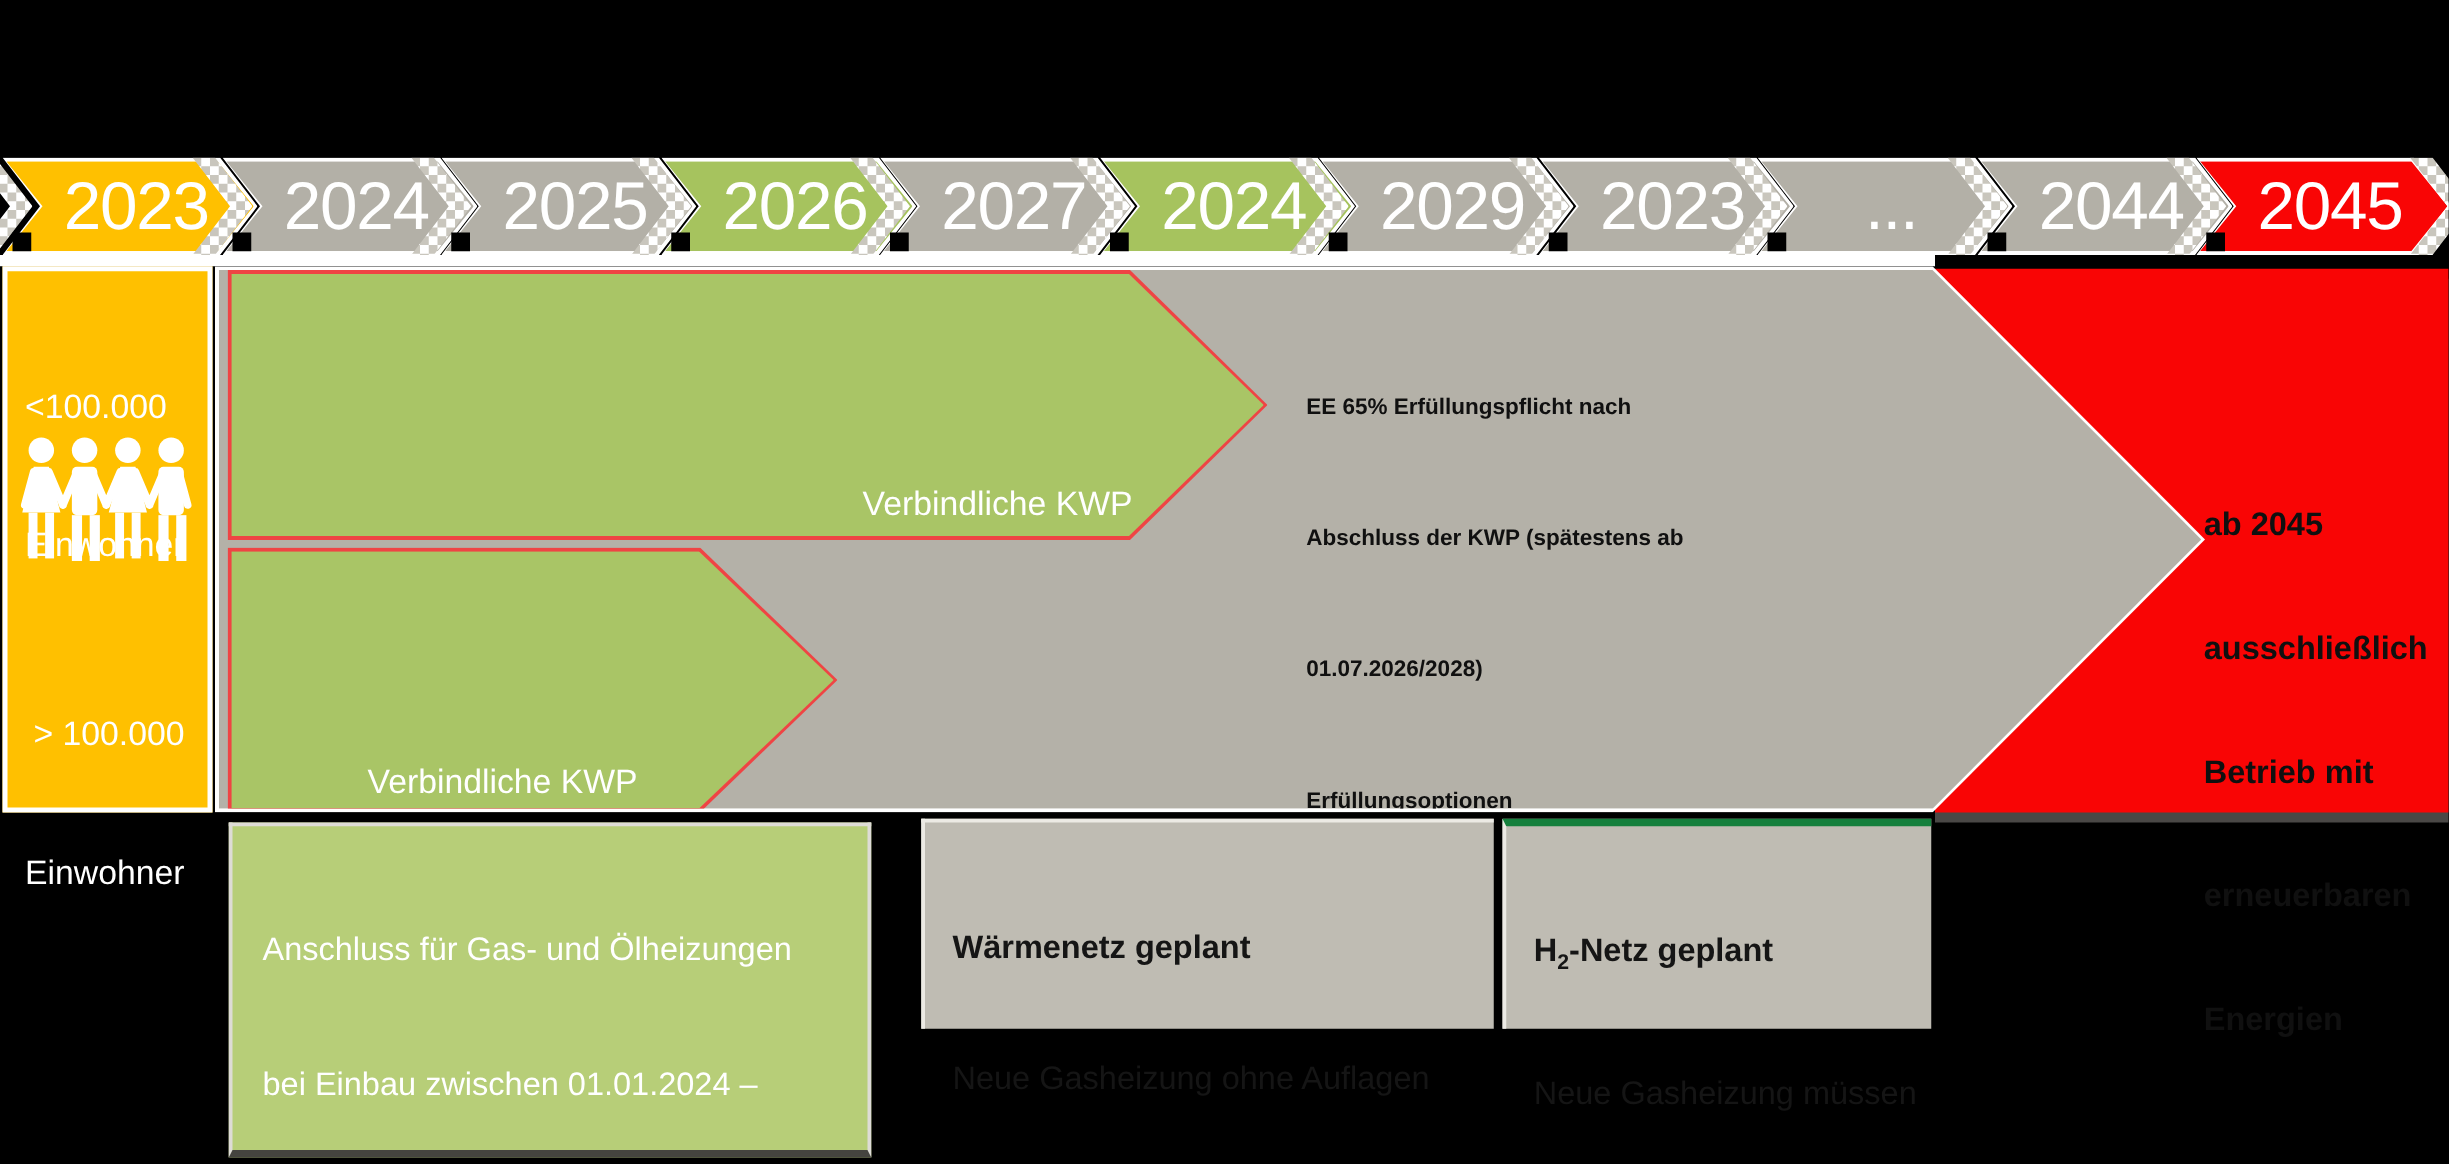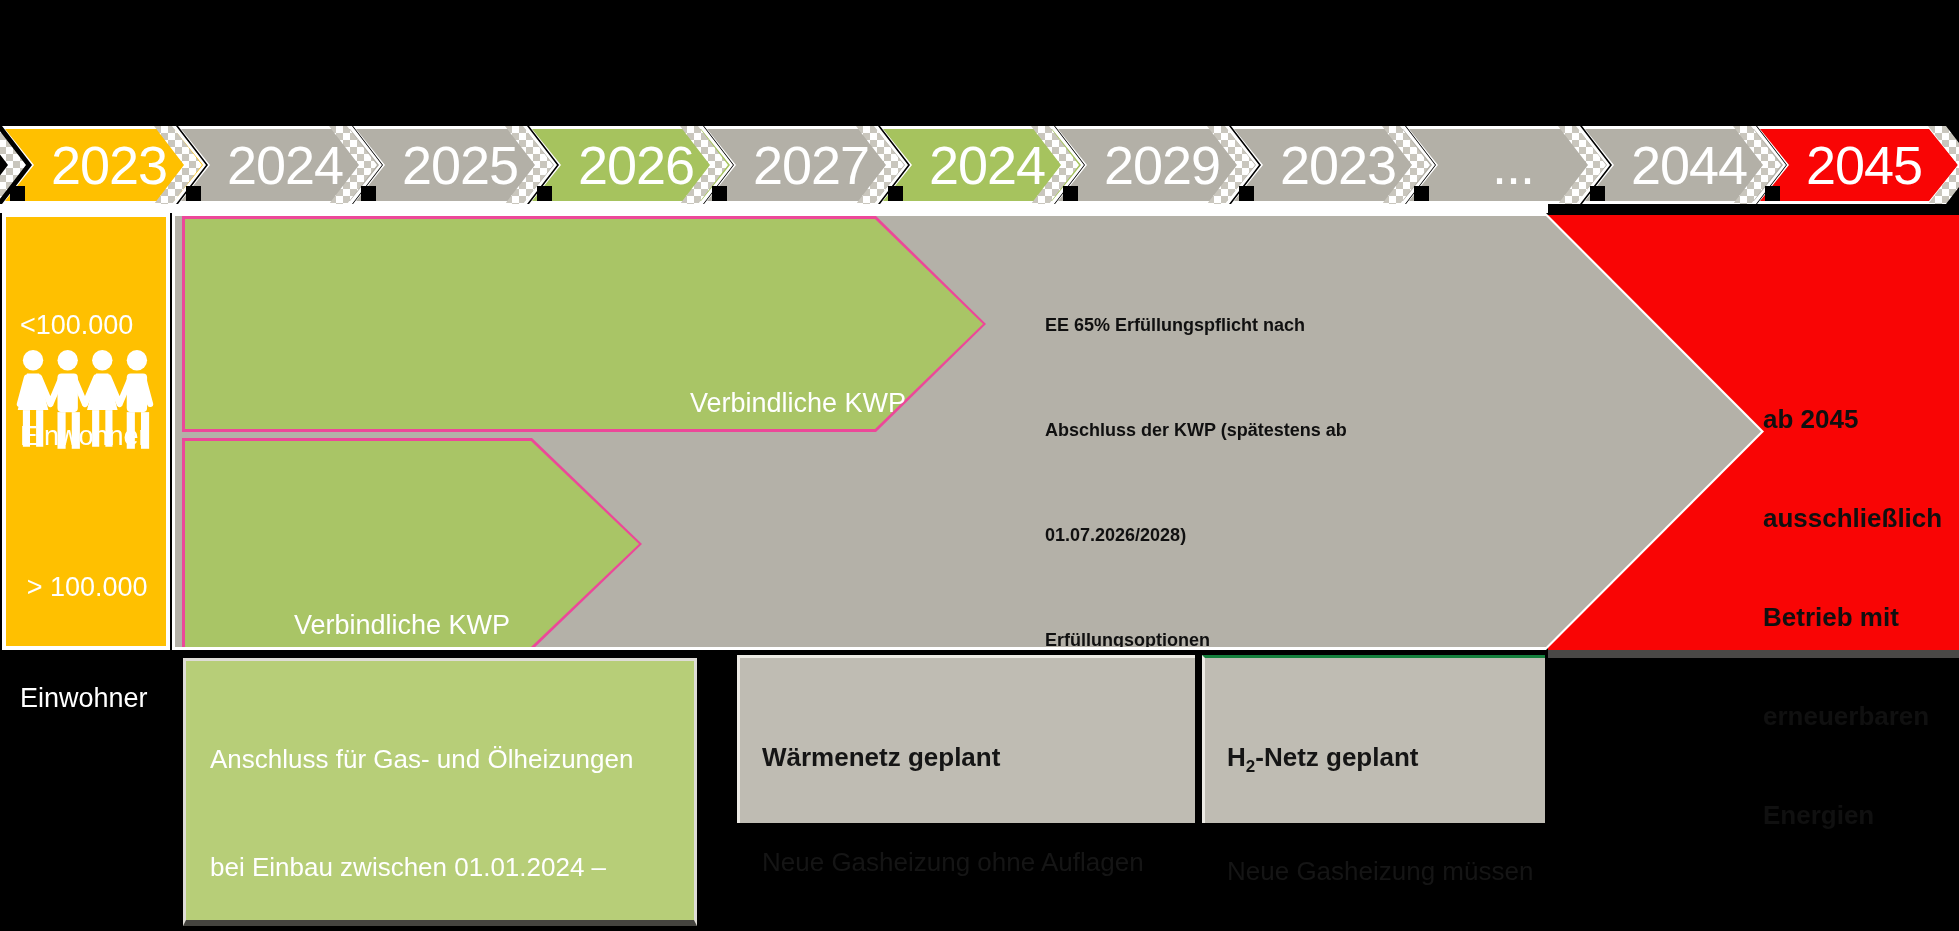--- a/index.html
+++ b/index.html
@@ -37,22 +37,22 @@
           background:var(--red,#F90505);box-shadow:0 8px 0 #4a4846;}
   .red-text{position:absolute;left:215px;top:122px;color:#101010;font-size:26px;
             font-weight:bold;line-height:33px;white-space:pre-wrap;}
 
   
   #grayarrow{position:absolute;left:172px;top:213px;width:1592px;height:437px;background:#fff;
      clip-path:polygon(0 0, calc(100% - 218px) 0, 100% 50%, calc(100% - 218px) 100%, 0 100%);}
   #grayarrow-in{position:absolute;inset:3px;background:var(--arrow_gray,#B4B1A8);
      clip-path:polygon(0 0, calc(100% - 215px) 0, 100% 50%, calc(100% - 215px) 100%, 0 100%);}
 
-  .garrow{position:absolute;background:#ec4899;
-     clip-path:polygon(0 0, calc(100% - 110px) 0, 100% 50%, calc(100% - 110px) 100%, 0 100%);}
+  .garrow{position:absolute;background:#ef4444;
+     clip-path:polygon(0 0, calc(100% - 110px) 0, 100% 50%, calc(100% - 110px) 100%, 0 100%);padding-left:28px;}
   .garrow-in{position:absolute;inset:3px;background:var(--arrow_green,#A9C566);
      clip-path:polygon(0 0, calc(100% - 108px) 0, 100% 50%, calc(100% - 108px) 100%, 0 100%);}
   #garrow1{left:7px;top:0;width:804px;height:216px;}
   #garrow2{left:7px;top:222px;width:460px;height:212px;}
   .garrow-label{position:absolute;color:#fff;font-size:27px;line-height:50px;white-space:pre-wrap;}
   #garrow1 .garrow-label{left:508px;top:62px;}
   #garrow2 .garrow-label{left:112px;top:62px;}
 
   
   #eeblock{position:absolute;left:870px;top:22px;width:600px;}
@@ -63,21 +63,21 @@
 
   
   .bottom-box{position:absolute;box-sizing:border-box;white-space:pre-wrap;}
   #gasoilbox{left:183px;top:658px;width:514px;height:268px;background:var(--box_green,#B7CE78);
      border:3px solid #dedcd6;border-bottom:6px solid #45443f;
      color:#fff;font-size:26px;line-height:36px;padding:8px 0 0 24px;}
   #heatbox{left:737px;top:655px;width:458px;height:168px;background:var(--box_gray,#BFBCB3);
      border-top:3px solid #eceae4;border-left:3px solid #eceae4;
      color:#151515;font-size:26px;line-height:35px;padding:12px 0 0 22px;}
   #h2box{left:1202px;top:655px;width:343px;height:168px;background:var(--box_gray,#BFBCB3);
-     border-top:3px solid #15803d;border-left:3px solid #eceae4;
+     border-top:6px solid #15803d;border-left:3px solid #eceae4;
      color:#151515;font-size:26px;line-height:35px;padding:12px 0 0 22px;}
   .box-title{font-weight:bold;}
   sub{font-size:17px;}
 </style>
 </head>
 <body>
 
 <div id="stage">
 
   <div id="chevrow">

